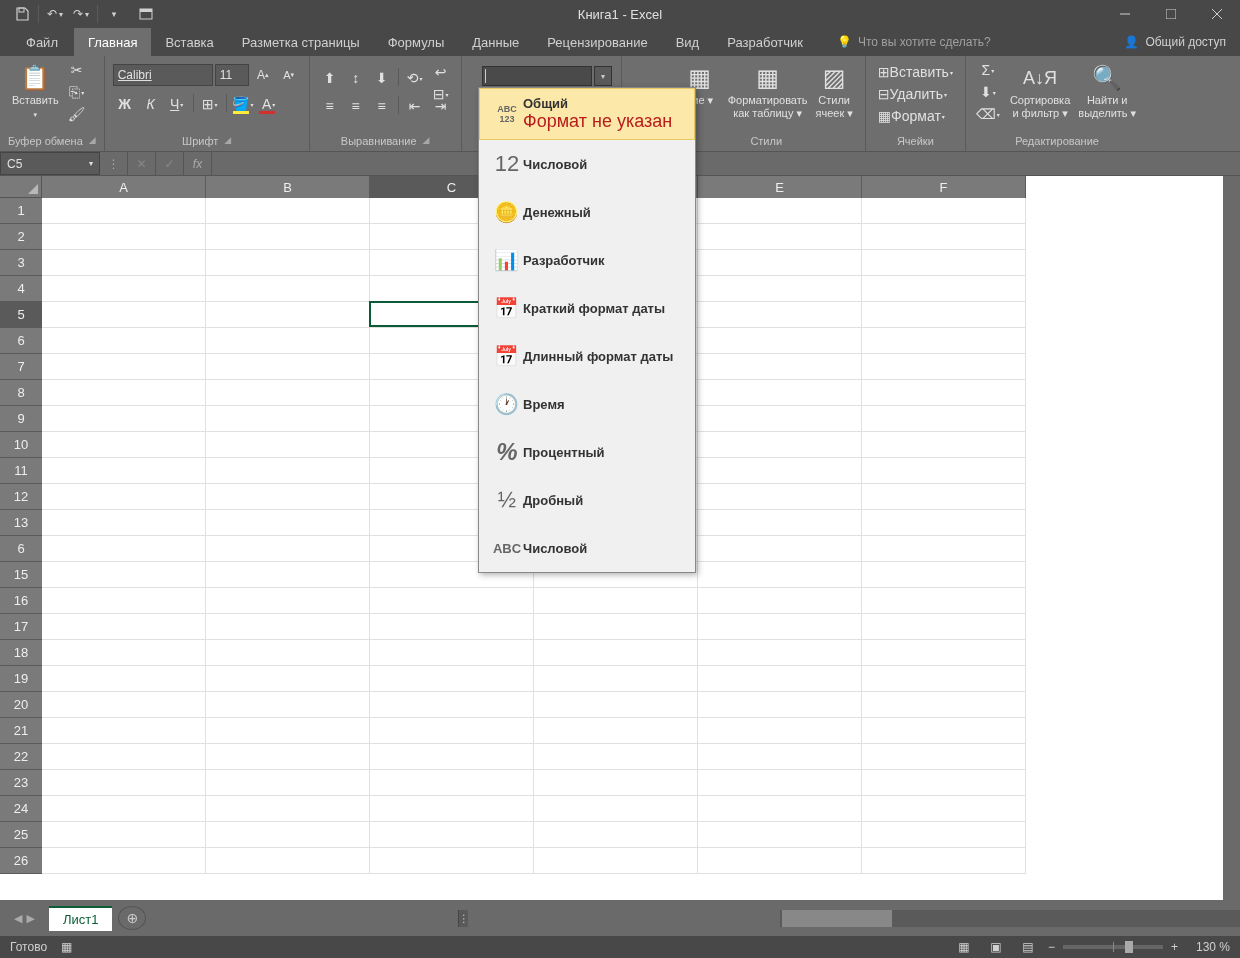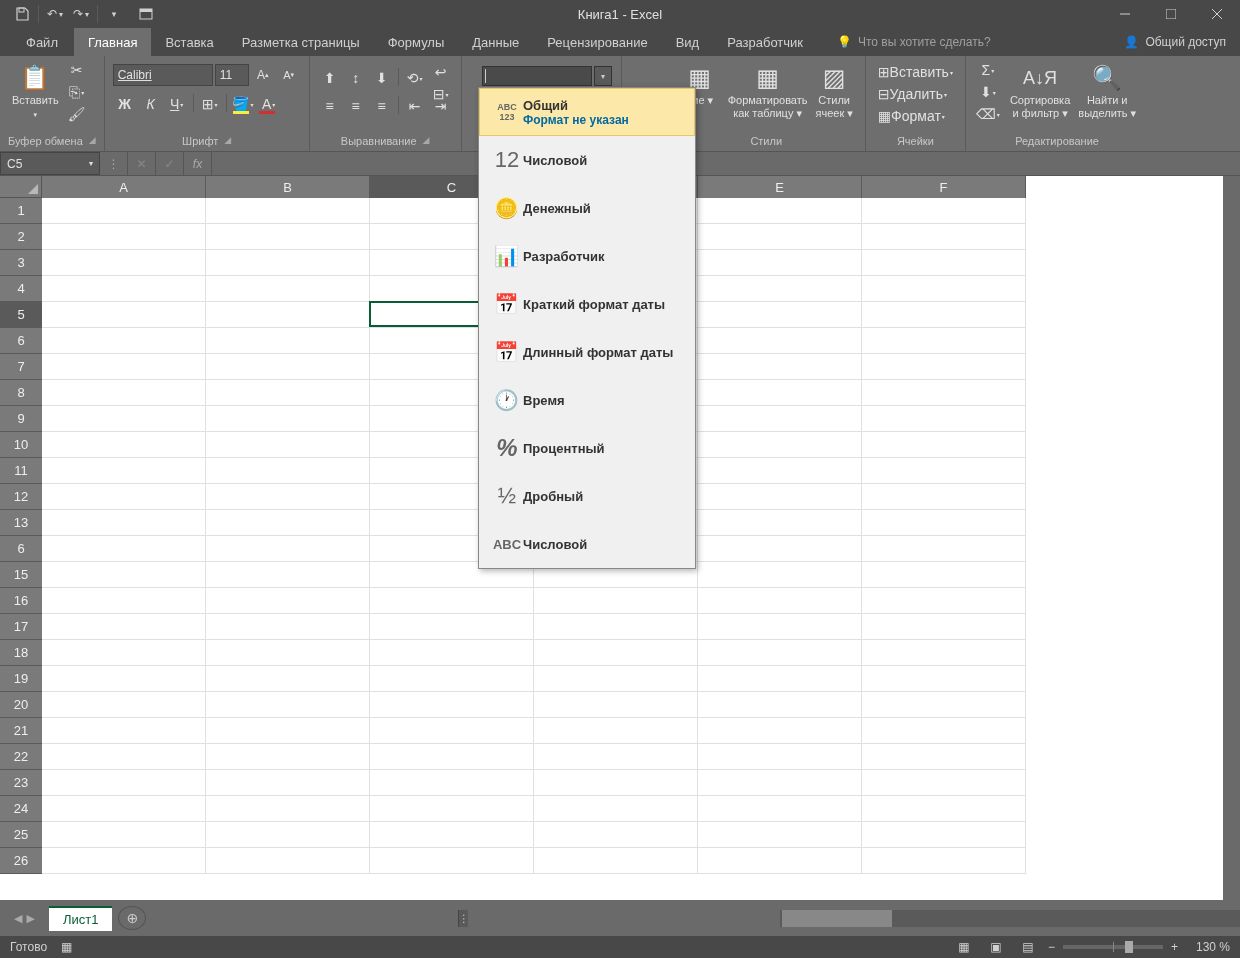--- a/index.html
+++ b/index.html
@@ -70,21 +70,21 @@
 
 .num-input { position: absolute; left: 482px; top: 66px; width: 110px; height: 20px; background: #4a4a4a; border: 1px solid #333; display: flex; align-items: center; }
 .num-input::after { content: ""; position: absolute; left: 2px; top: 2px; bottom: 2px; width: 1px; background: #ccc; animation: blink 1s infinite; }
 @keyframes blink { 50% { opacity: 0; } }
 .num-input-btn { position: absolute; left: 594px; top: 66px; width: 18px; height: 20px; background: #5a5a5a; border: 1px solid #333; display:flex; align-items:center; justify-content:center; color:#ccc; font-size:8px;}
 .dd-item { display: flex; align-items: center; padding: 8px 12px; cursor: pointer; justify-content: flex-end; }
 .dd-item.highlighted { background: #fce8a8; border: 1px solid #e8c860; padding: 7px 11px; }
 .dd-icon { width: 32px; height: 32px; display: flex; align-items: center; justify-content: center; font-size: 20px; color: #666; font-family: Georgia, serif; }
 .dd-text { flex: 1; }
 .dd-title { font-size: 13px; font-weight: bold; color: #333; }
-.dd-sub { font-size: 12px; color: #0369a1; font-weight: bold; }
+.dd-sub { font-size: 18px; color: #b91c1c; }
 .dd-footer { border-top: 1px solid #ccc; padding: 8px 12px; text-align: center; font-size: 12px; color: #555; cursor: pointer; }
 
 
 .sheetbar { position: absolute; left: 0; right: 0; bottom: 22px; height: 36px; background: #6a6a6a; display: flex; align-items: center; }
 .sheet-nav { display: flex; gap: 4px; padding: 0 14px; color: #aaa; }
 .sheet-nav span { cursor: pointer; font-size: 11px; }
 .sheet-tab { background: #fff; color: #0a5c36; padding: 4px 14px; font-size: 13px; border-top: 2px solid #0a5c36; cursor: pointer; font-weight: 500; }
 .add-sheet { width: 28px; height: 24px; display: flex; align-items: center; justify-content: center; color: #ccc; margin-left: 6px; cursor: pointer; border: 1px solid #555; border-radius: 50%; font-size: 14px;}
 .hscroll-gutter { margin-left: auto; width: 460px; height: 17px; background: #5a5a5a; display:flex; }
 .hscroll-gutter .thumb { width: 110px; height: 100%; background: #888; margin-left: 2px;}

